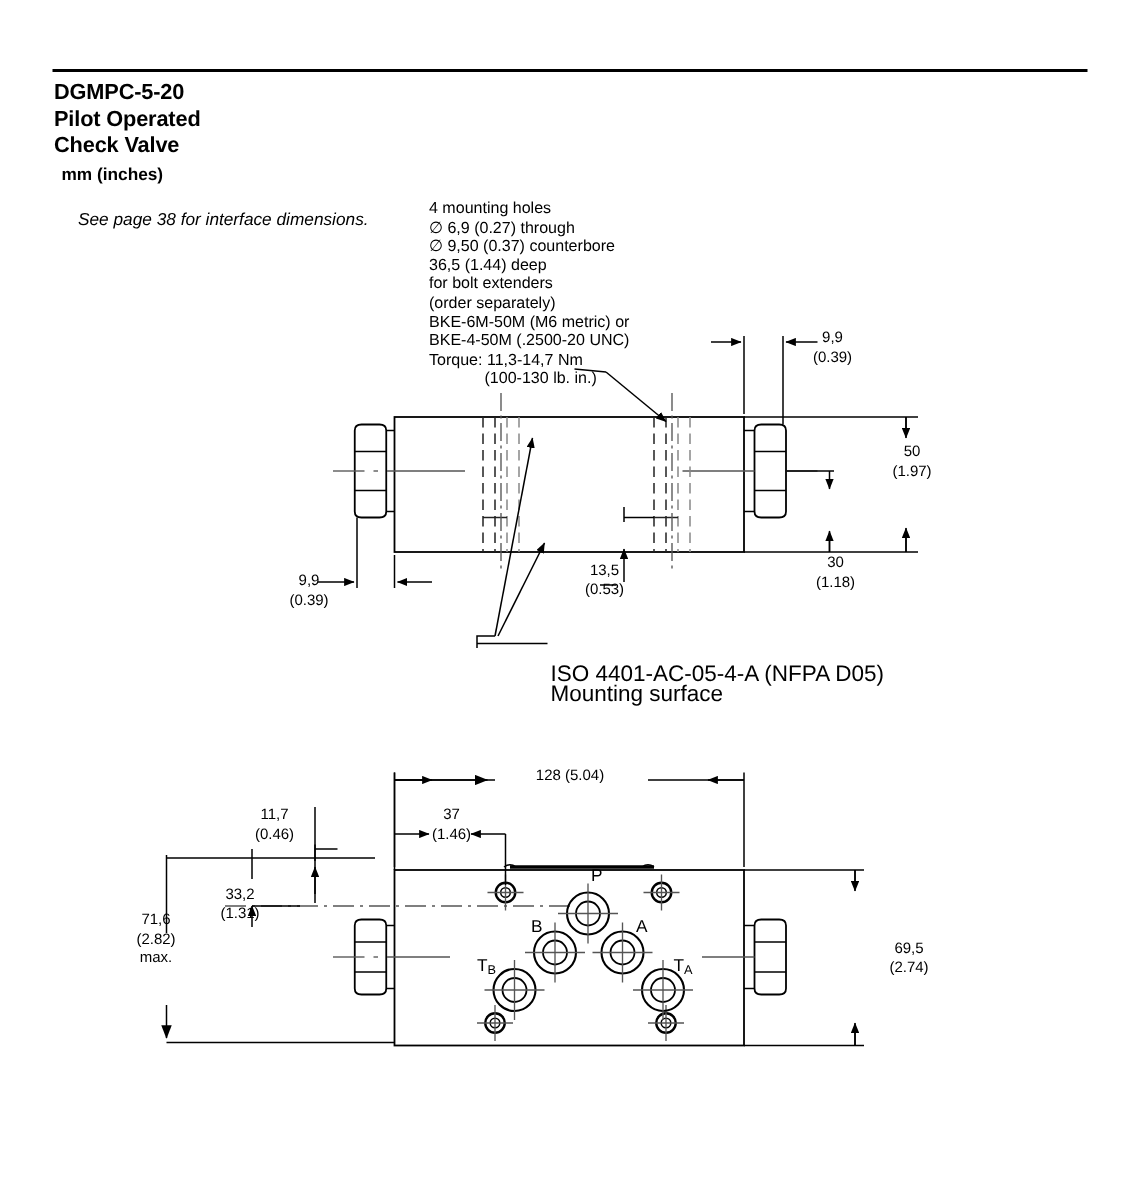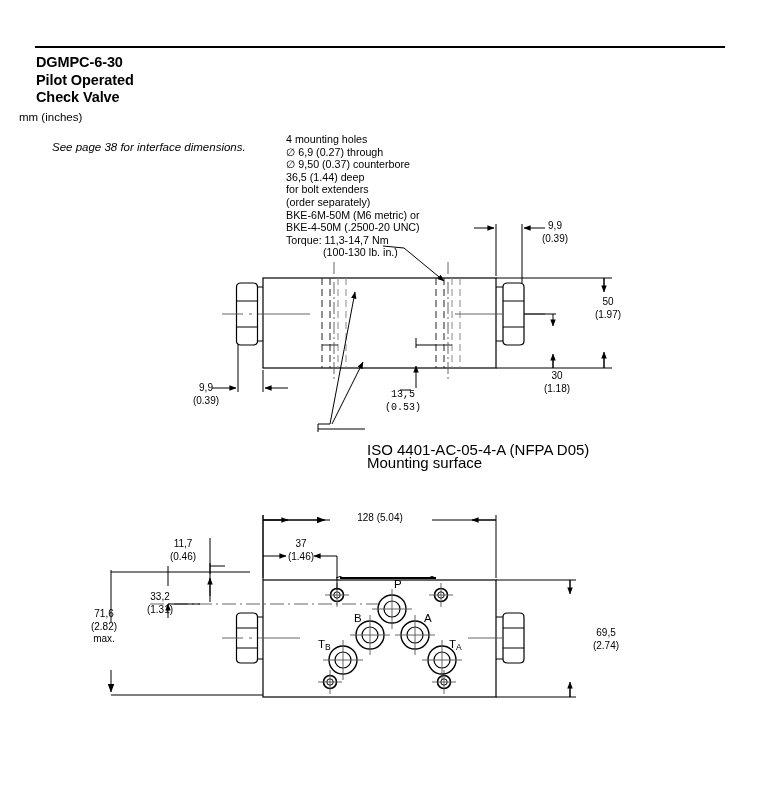--- a/index.html
+++ b/index.html
@@ -38,24 +38,25 @@
   }
   .title-line {
     font-size: 14.5px;
     font-weight: bold;
     line-height: 17.5px;
     letter-spacing: -0.1px;
     white-space: nowrap;
   }
   .units {
     position: absolute;
-    left: 19px;
+    left: 41px;
     top: 110px;
     font-size: 11.5px;
     line-height: 14px;
+    font-weight: bold;
   }
   .see-page {
     position: absolute;
     left: 52px;
     top: 141px;
     font-size: 11.5px;
     font-style: italic;
     white-space: nowrap;
   }
   .note-block {
@@ -107,21 +108,21 @@
   }
 </style>
 </head>
 <body>
 
 <div id="page">
 
   <div class="hdr-rule"></div>
 
   <div class="title-block">
-    <div class="title-line">DGMPC-6-30</div>
+    <div class="title-line">DGMPC-5-20</div>
     <div class="title-line">Pilot Operated</div>
     <div class="title-line">Check Valve</div>
   </div>
 
   <div class="units">mm (inches)</div>
 
   <div class="see-page">See page 38 for interface dimensions.</div>
 
   <div class="note-block">
     <div>4 mounting holes</div>
@@ -139,21 +140,21 @@
   <div class="iso-note">
     <div>ISO 4401-AC-05-4-A (NFPA D05)</div>
     <div>Mounting surface</div>
   </div>
 
   <div class="dim center" style="left:178px; top:382px; width:56px;">
     <div>9,9</div>
     <div>(0.39)</div>
   </div>
 
-  <div class="dim center" style="left:375px; top:389px; width:56px;font-family:Liberation Mono, monospace;">
+  <div class="dim center" style="left:375px; top:375px; width:56px;">
     <div>13,5</div>
     <div>(0.53)</div>
   </div>
 
   <div class="dim center" style="left:527px; top:220px; width:56px;">
     <div>9,9</div>
     <div>(0.39)</div>
   </div>
 
   <div class="dim center" style="left:580px; top:296px; width:56px;">

